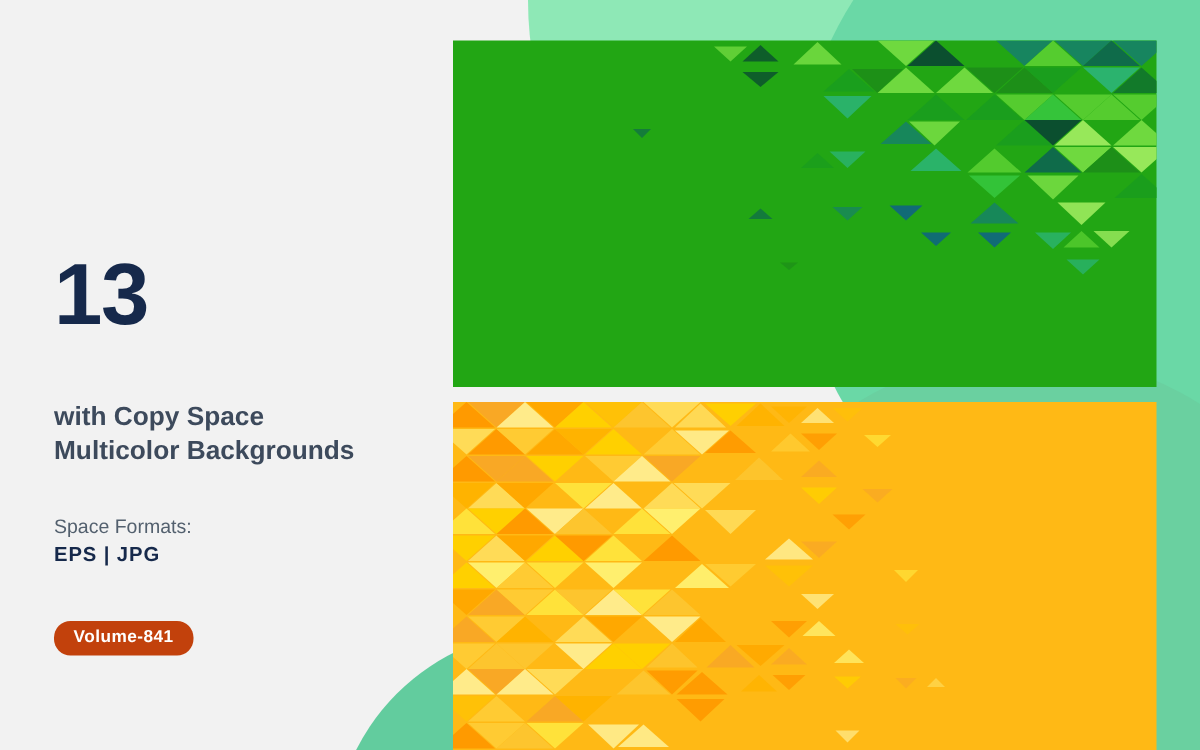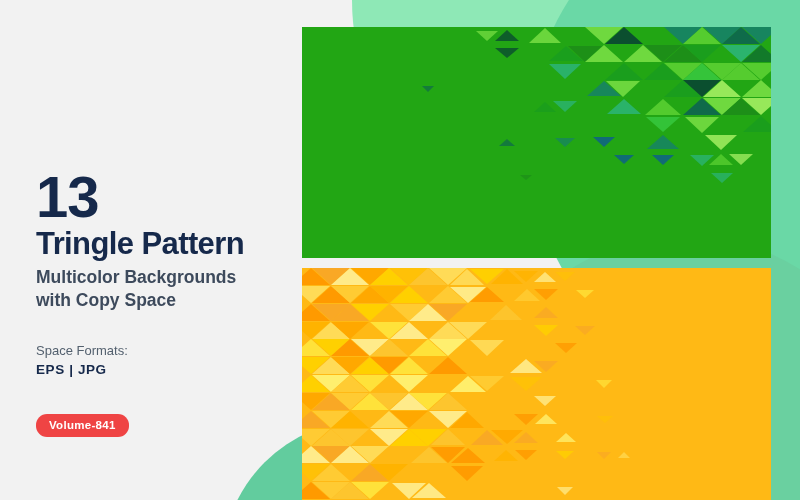--- a/index.html
+++ b/index.html
@@ -144,21 +144,21 @@
     font-size: 13.5px;
     font-weight: bold;
     color: #16294b;
     letter-spacing: 0.6px;
   }
   #volume-badge {
     position: absolute;
     left: 36px;
     top: 414px;
     padding: 5px 13px 6px 13px;
-    background: #ef4444;
+    background: #c2410c;
     color: #ffffff;
     font-size: 11.5px;
     font-weight: bold;
     border-radius: 11px;
     letter-spacing: 0.3px;
   }
 </style>
 </head>
 <body>
 
@@ -356,22 +356,21 @@
         <div class="tri" style="left: 9.77083px; top: 214.154px; border-left: 19.5417px solid transparent; border-right: 19.5417px solid transparent; border-top: 17.8462px solid rgb(255, 203, 51); opacity: 1;"></div>
         <div class="tri" style="left: 29.3125px; top: 214.154px; border-left: 19.5417px solid transparent; border-right: 19.5417px solid transparent; border-bottom: 17.8462px solid rgb(253, 197, 46); opacity: 1;"></div>
         <div class="tri" style="left: 48.8542px; top: 214.154px; border-left: 19.5417px solid transparent; border-right: 19.5417px solid transparent; border-top: 17.8462px solid rgb(255, 226, 58); opacity: 1;"></div>
         <div class="tri" style="left: 89.9088px; top: 215.054px; border-left: 17.5704px solid transparent; border-right: 17.5704px solid transparent; border-top: 16.0459px solid rgb(255, 235, 138); opacity: 0.95;"></div>
         <div class="tri" style="left: 109.834px; top: 215.229px; border-left: 17.1867px solid transparent; border-right: 17.1867px solid transparent; border-bottom: 15.6955px solid rgb(255, 235, 138); opacity: 0.95;"></div>
         <div class="tri" style="left: 255px; top: 219.053px; border-left: 8.81298px solid transparent; border-right: 8.81298px solid transparent; border-top: 8.04833px solid rgb(255, 235, 138); opacity: 0.75;"></div>
       </div>
   </div>
 
   <div id="count-number">13</div>
-  <div id="title-main">Tringle Pattern</div>
   <div id="subtitle">
+    <div>with Copy Space</div>
     <div>Multicolor Backgrounds</div>
-    <div>with Copy Space</div>
   </div>
   <div id="file-formats-label">Space Formats:</div>
   <div id="file-formats-value">EPS  |  JPG</div>
   <div id="volume-badge">Volume-841</div>
 
 </div>
 
 </body></html>

